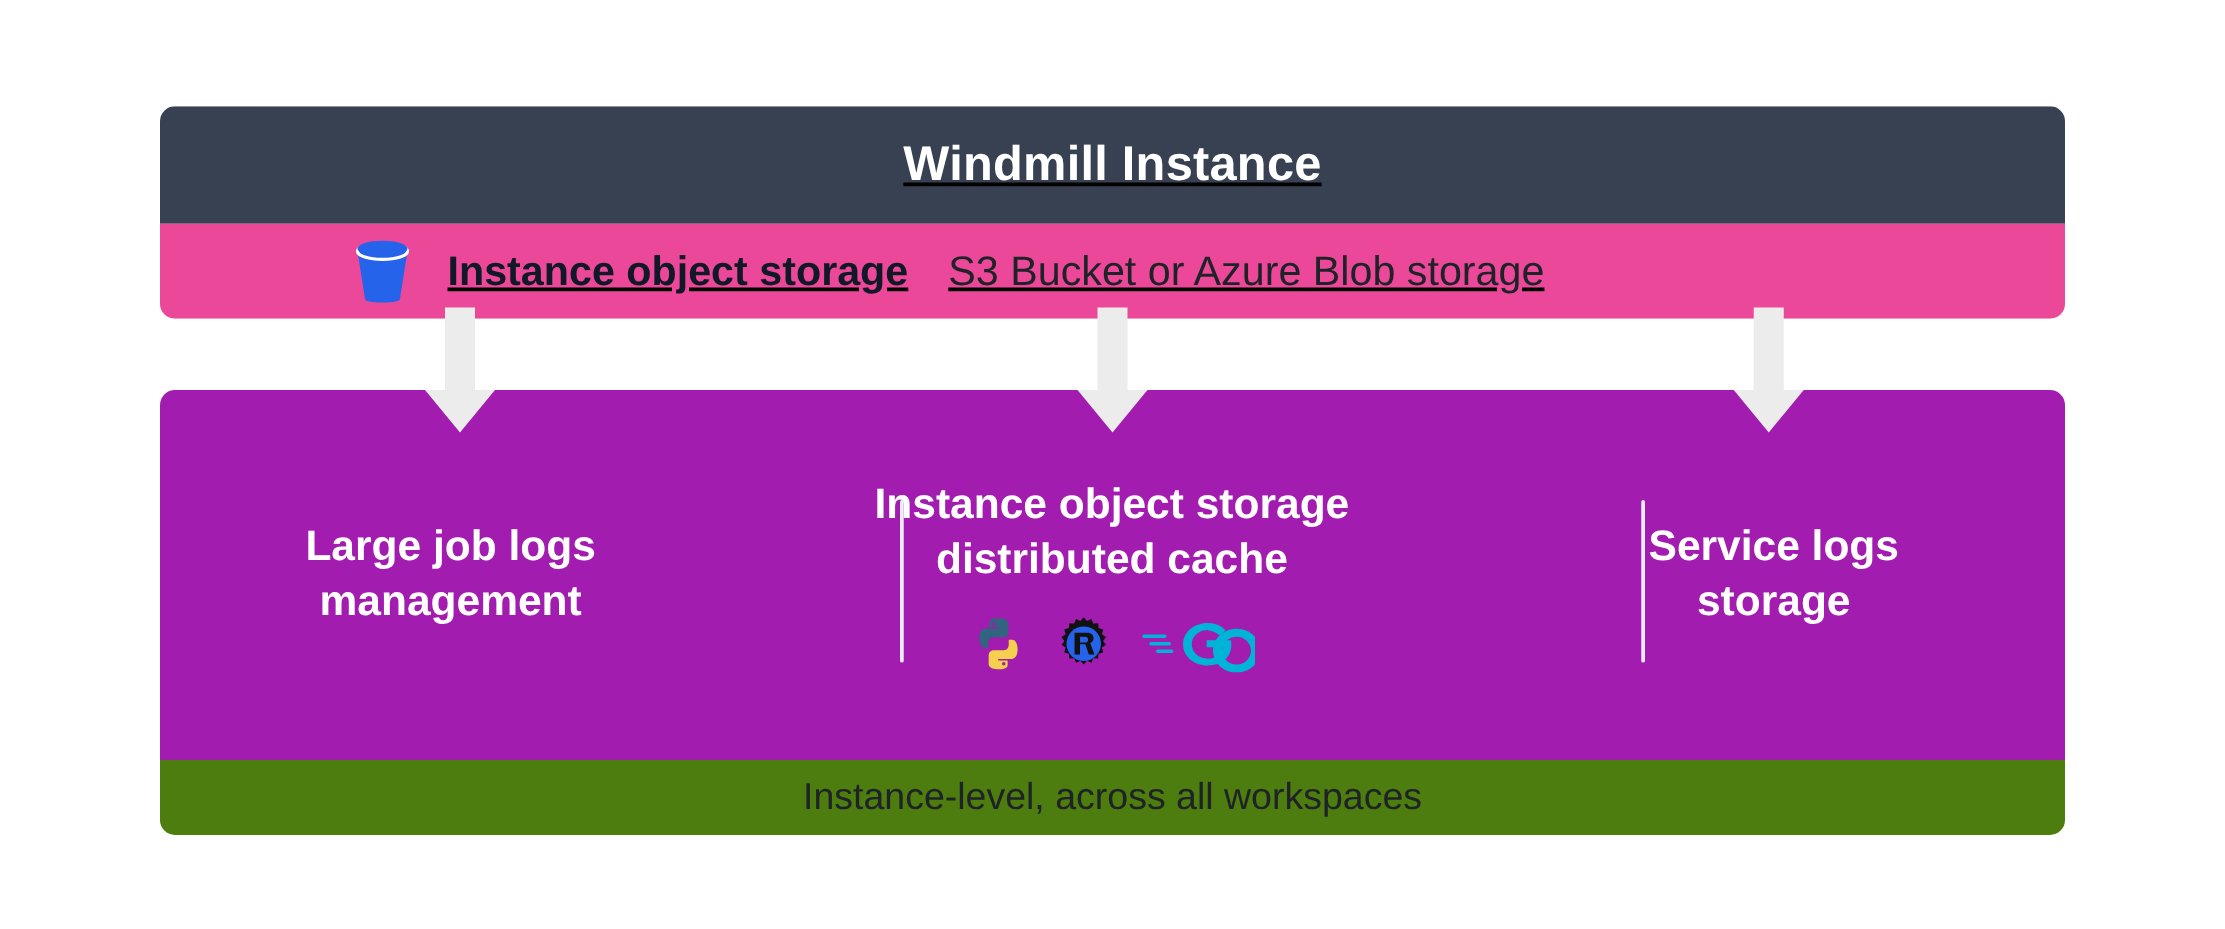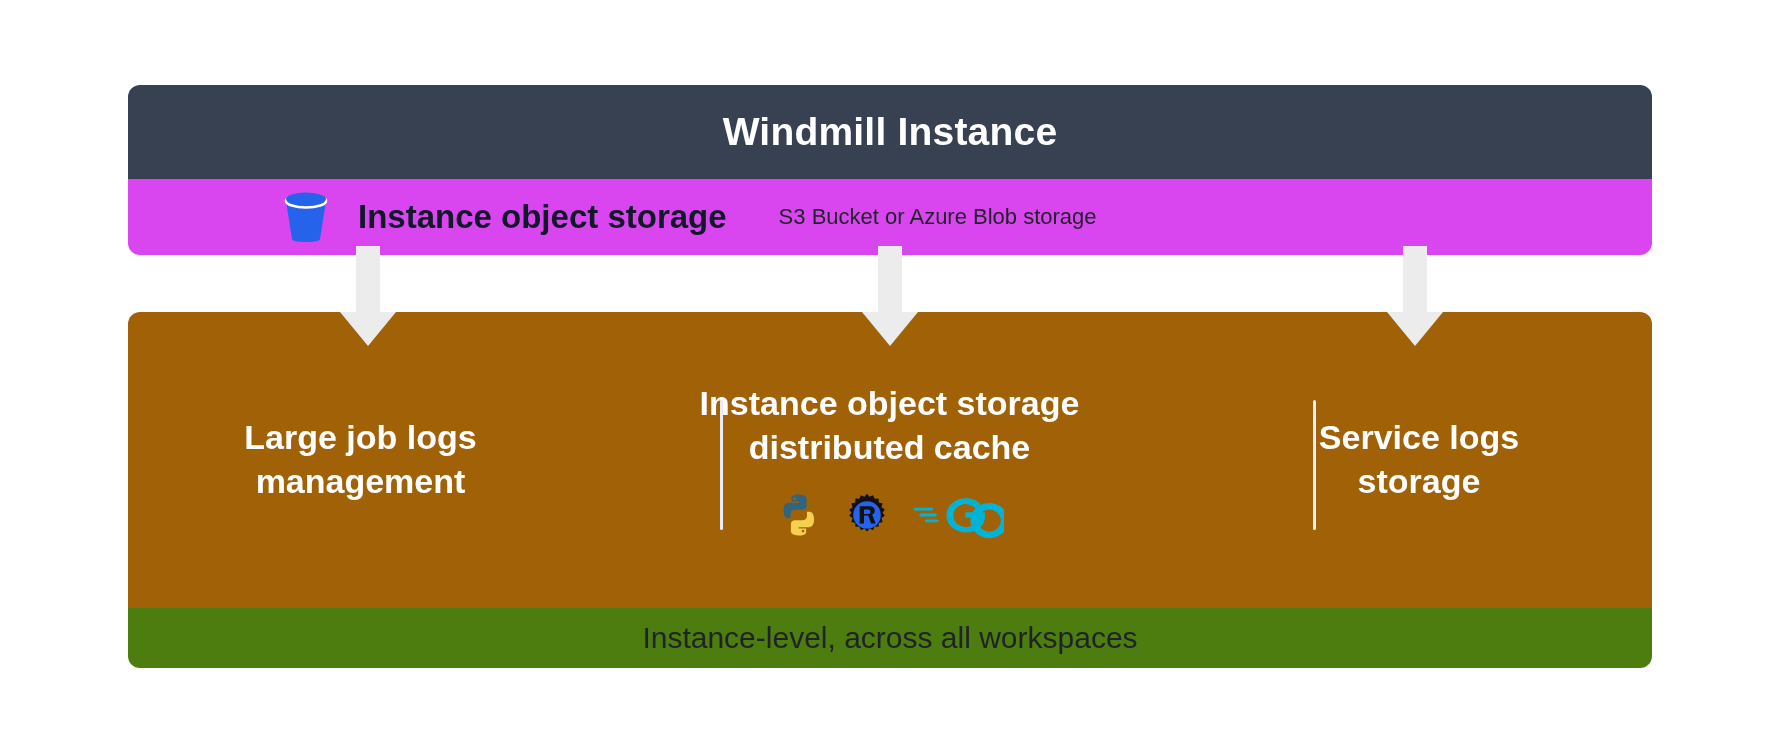--- a/index.html
+++ b/index.html
@@ -21,63 +21,64 @@
   }
 
   
   .top-stack {
     position: absolute;
     left: 128px;
     top: 85px;
     width: 1524px;
     border-radius: 12px;
     overflow: hidden;
+    text-decoration: underline;
   }
 
   .header-bar {
     height: 94px;
     background: #374151;
     display: flex;
     align-items: center;
     justify-content: center;
   }
   .header-title {
     color: #ffffff;
     font-size: 39px;
     font-weight: bold;
     letter-spacing: 0.2px;
   }
 
   .storage-row {
     height: 76px;
-    background: #d946ef;
+    background: #ec4899;
     display: flex;
     align-items: center;
     padding-left: 150px;
     box-sizing: border-box;
   }
   .bucket-icon {
     width: 56px;
     height: 56px;
     flex: 0 0 auto;
     margin-right: 24px;
     display: block;
   }
   .storage-title {
     font-size: 33px;
     font-weight: bold;
     color: #111827;
     white-space: nowrap;
   }
   .storage-sub {
-    font-size: 22px;
+    font-size: 33px;
     font-weight: normal;
     color: #1f2328;
     white-space: nowrap;
-    margin-left: 52px;
+    margin-left: 32px;
   }
 
   
   .arrow {
     position: absolute;
     width: 56px;
     z-index: 3;
   }
   .arrow .shaft {
     width: 24px;
@@ -97,21 +98,21 @@
   #arrow-3 { left: 1387px; top: 246px; }
   .arrow .shaft { height: 66px; }
 
   
   .features-panel {
     position: absolute;
     left: 128px;
     top: 312px;
     width: 1524px;
     height: 296px;
-    background: #a16207;
+    background: #a21caf;
     border-radius: 12px 12px 0 0;
     display: flex;
     align-items: stretch;
     z-index: 2;
   }
   .feature-col {
     flex: 1 1 0;
     position: relative;
     display: flex;
     flex-direction: column;

